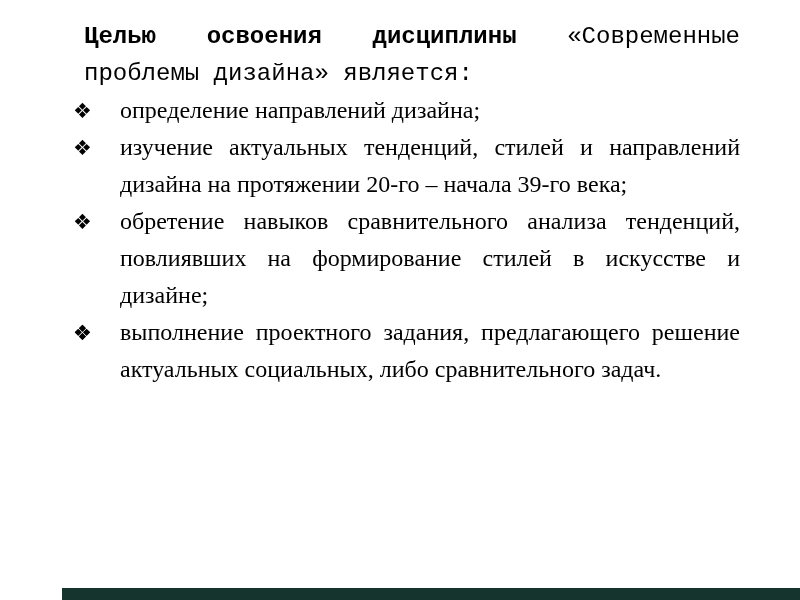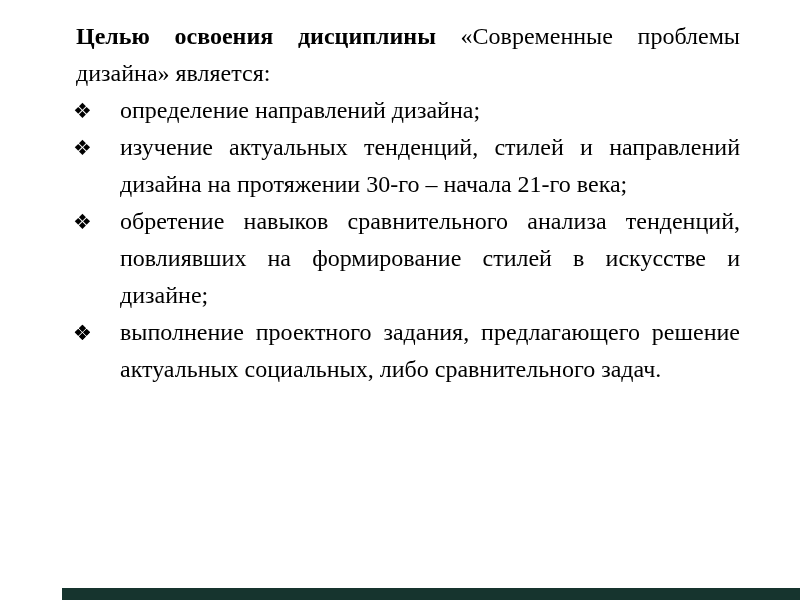--- a/index.html
+++ b/index.html
@@ -14,22 +14,23 @@
   }
   .content {
     position: absolute;
     left: 76px;
     top: 18px;
     width: 664px;
     font-size: 24px;
     line-height: 37px;
   }
   .heading {
-    margin: 0 0 0 0;
+    margin: 0 0 0 8px;
     text-align: justify;
+    font-family: Liberation Mono, monospace;
   }
   .heading .bold { font-weight: bold; }
   ul.goals {
     list-style: none;
     margin: 0;
     padding: 0;
   }
   ul.goals li {
     position: relative;
     padding-left: 44px;
@@ -61,21 +62,21 @@
 
     <ul class="goals">
 
         <li>
           <span class="bullet-marker">❖</span>
           <span>определение направлений дизайна;</span>
         </li>
 
         <li>
           <span class="bullet-marker">❖</span>
-          <span>изучение актуальных тенденций, стилей и направлений дизайна на протяжении 30-го – начала 21-го века;</span>
+          <span>изучение актуальных тенденций, стилей и направлений дизайна на протяжении 20-го – начала 39-го века;</span>
         </li>
 
         <li>
           <span class="bullet-marker">❖</span>
           <span>обретение навыков сравнительного анализа тенденций, повлиявших на формирование стилей в искусстве и дизайне;</span>
         </li>
 
         <li>
           <span class="bullet-marker">❖</span>
         </li>

